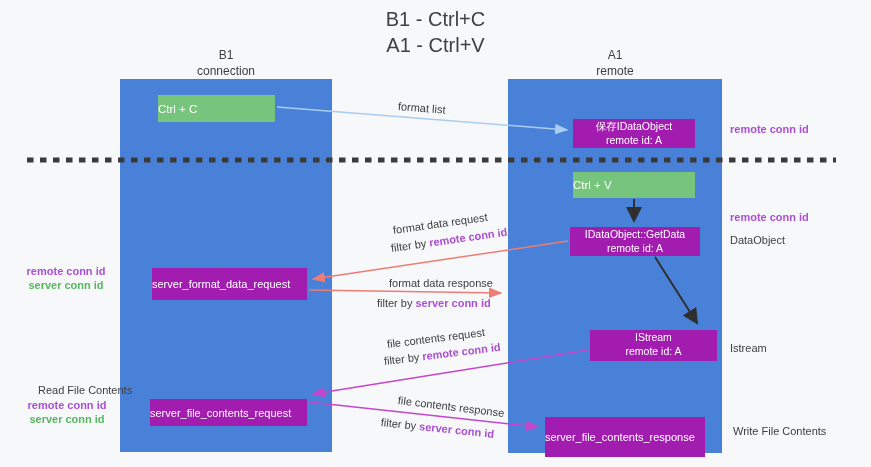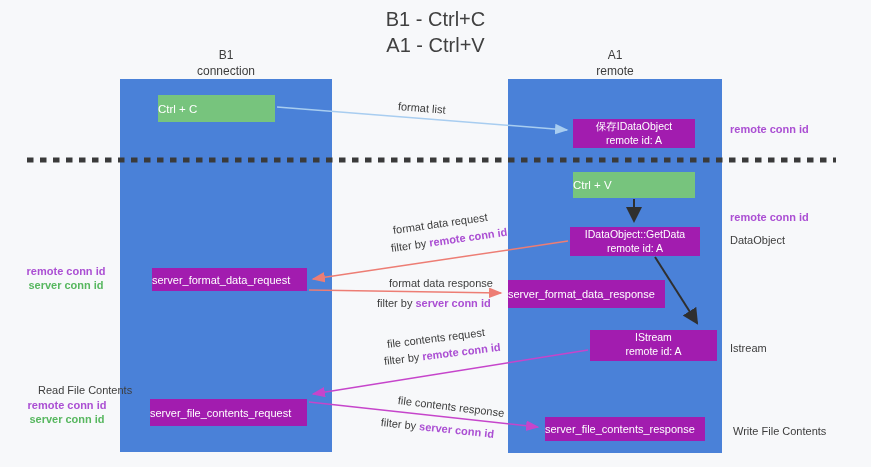--- a/index.html
+++ b/index.html
@@ -84,38 +84,35 @@
 
   <div class="box green" style="left:573px;top:172px;width:122px;height:26px;">
     <span>Ctrl + V</span>
   </div>
 
   <div class="box orange two" style="left:570px;top:227px;width:130px;height:29px;">
     <span>IDataObject::GetData</span>
     <span>remote id: A</span>
   </div>
 
-  <div class="box orange one" style="left:152px;top:268px;width:155px;height:23px;">
+  <div class="box orange one" style="left:152px;top:268px;width:155px;height:32px;">
     <span>server_format_data_request</span>
   </div>
 
-  <div class="box orange one" style="left:508px;top:280px;width:157px;height:28px;">
-    <span>server_format_data_response</span>
-  </div>
 
   <div class="box orange two" style="left:590px;top:330px;width:127px;height:31px;">
     <span>IStream</span>
     <span>remote id: A</span>
   </div>
 
   <div class="box orange one" style="left:150px;top:399px;width:157px;height:27px;">
     <span>server_file_contents_request</span>
   </div>
 
-  <div class="box orange one" style="left:545px;top:417px;width:160px;height:24px;">
+  <div class="box orange one" style="left:545px;top:417px;width:160px;height:40px;">
     <span>server_file_contents_response</span>
   </div>
 
   <div class="lbl rot" style="left:398px;top:100px;transform:rotate(4.5deg);">format list</div>
 
   <div class="lbl rot" style="left:393px;top:224px;transform:rotate(-8deg);">format data request</div>
   <div class="lbl rot mixed" style="left:391px;top:242px;transform:rotate(-8deg);">
     <span>filter by</span><span class="purple">remote conn id</span>
   </div>
 

